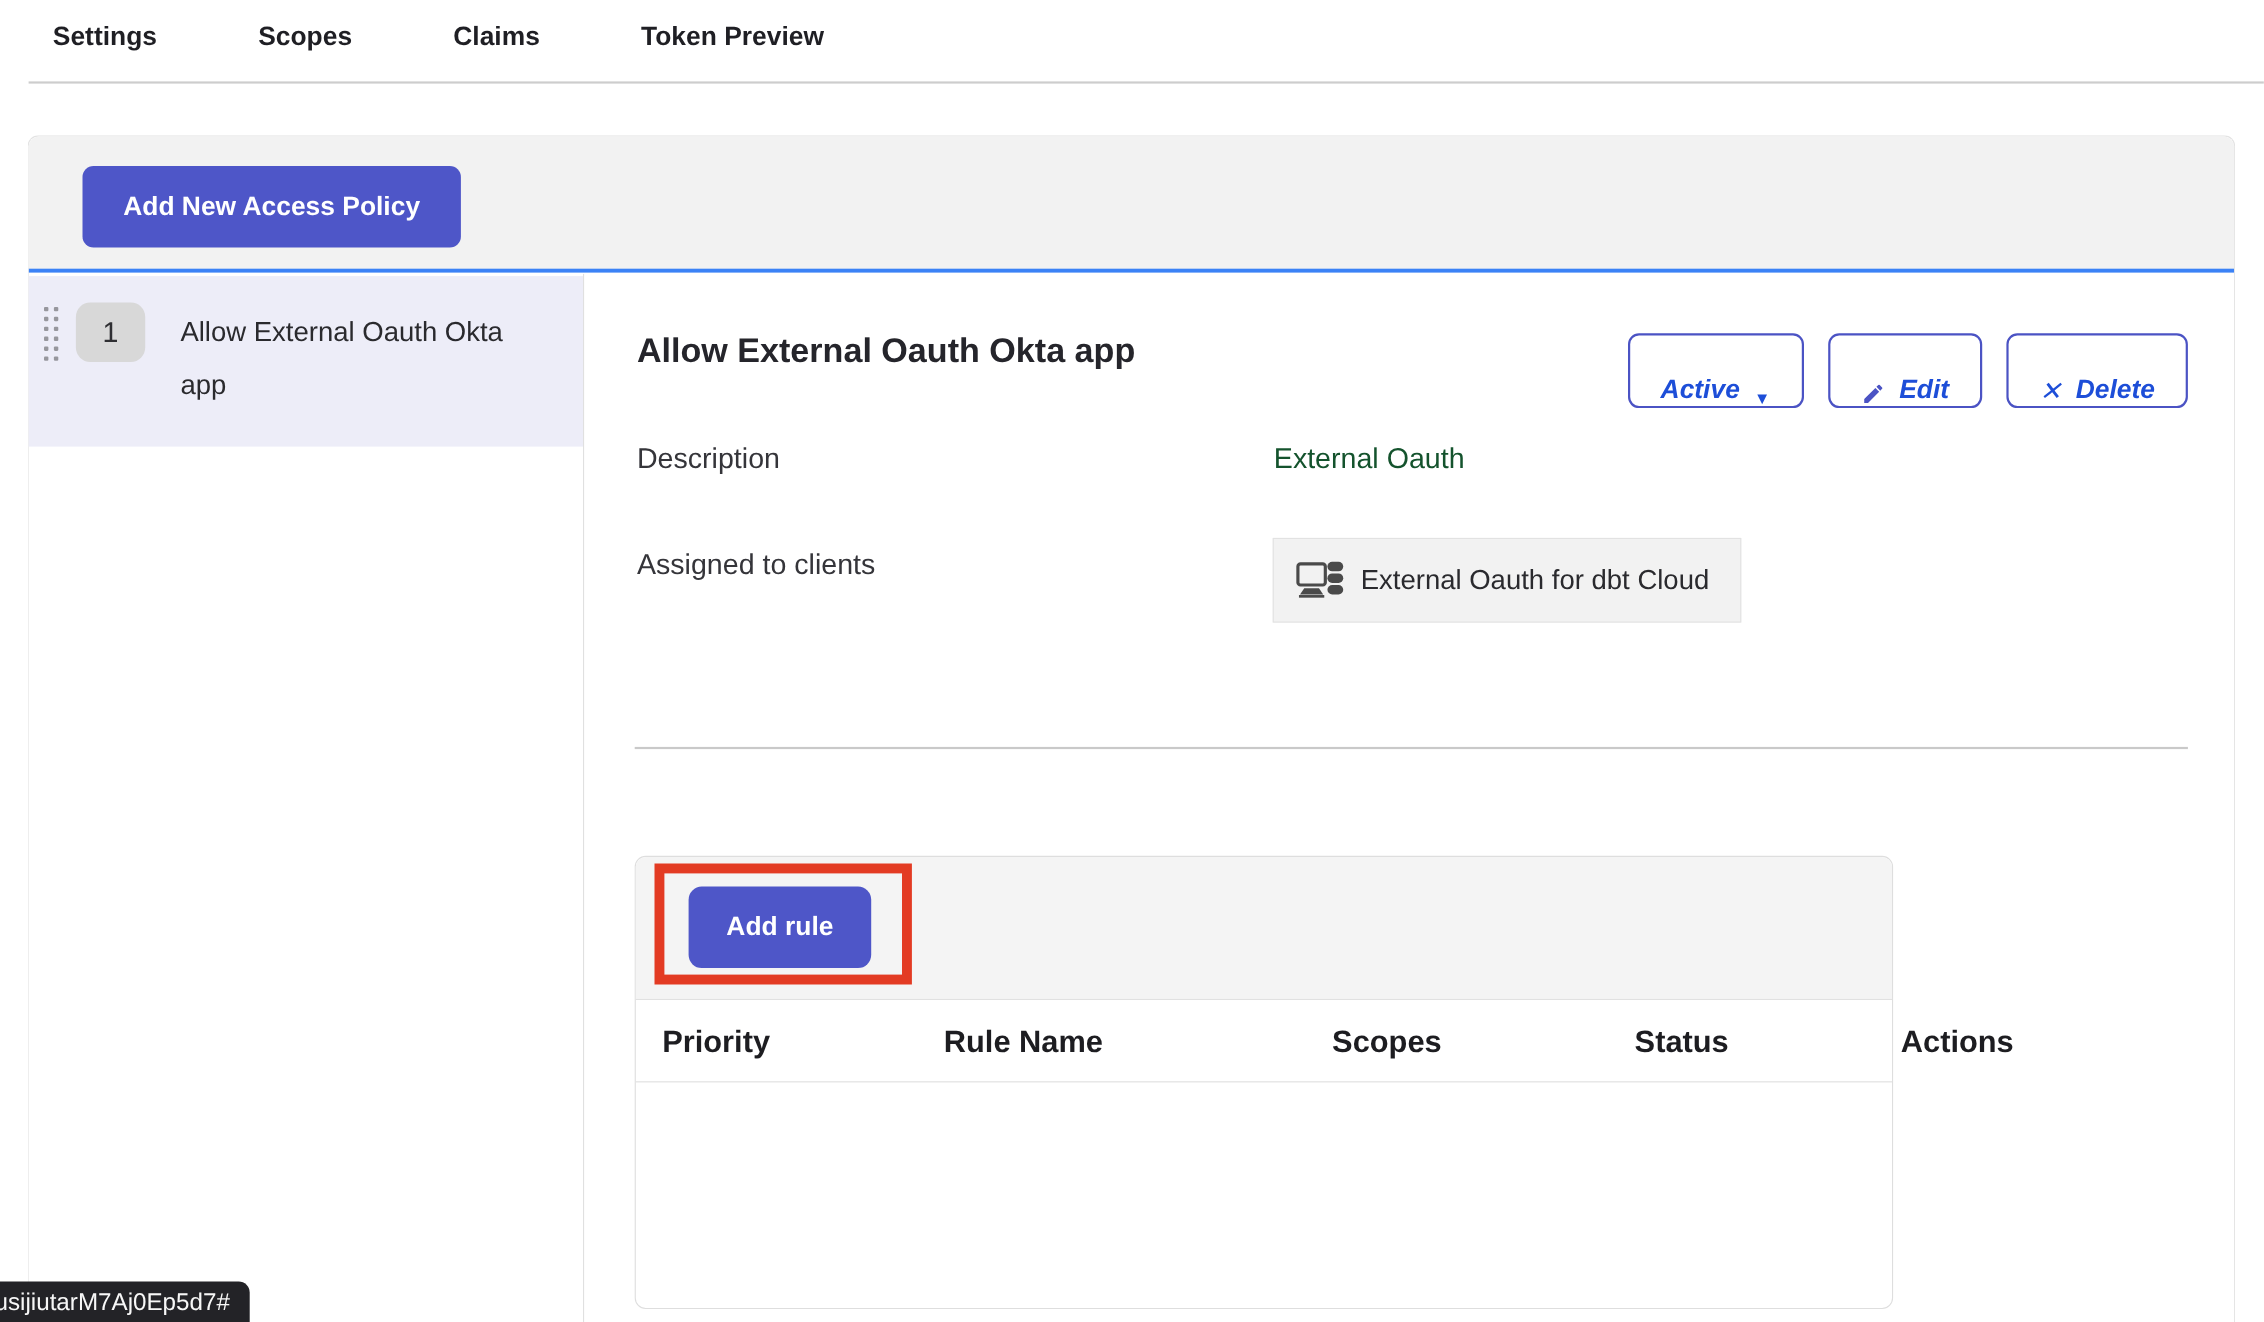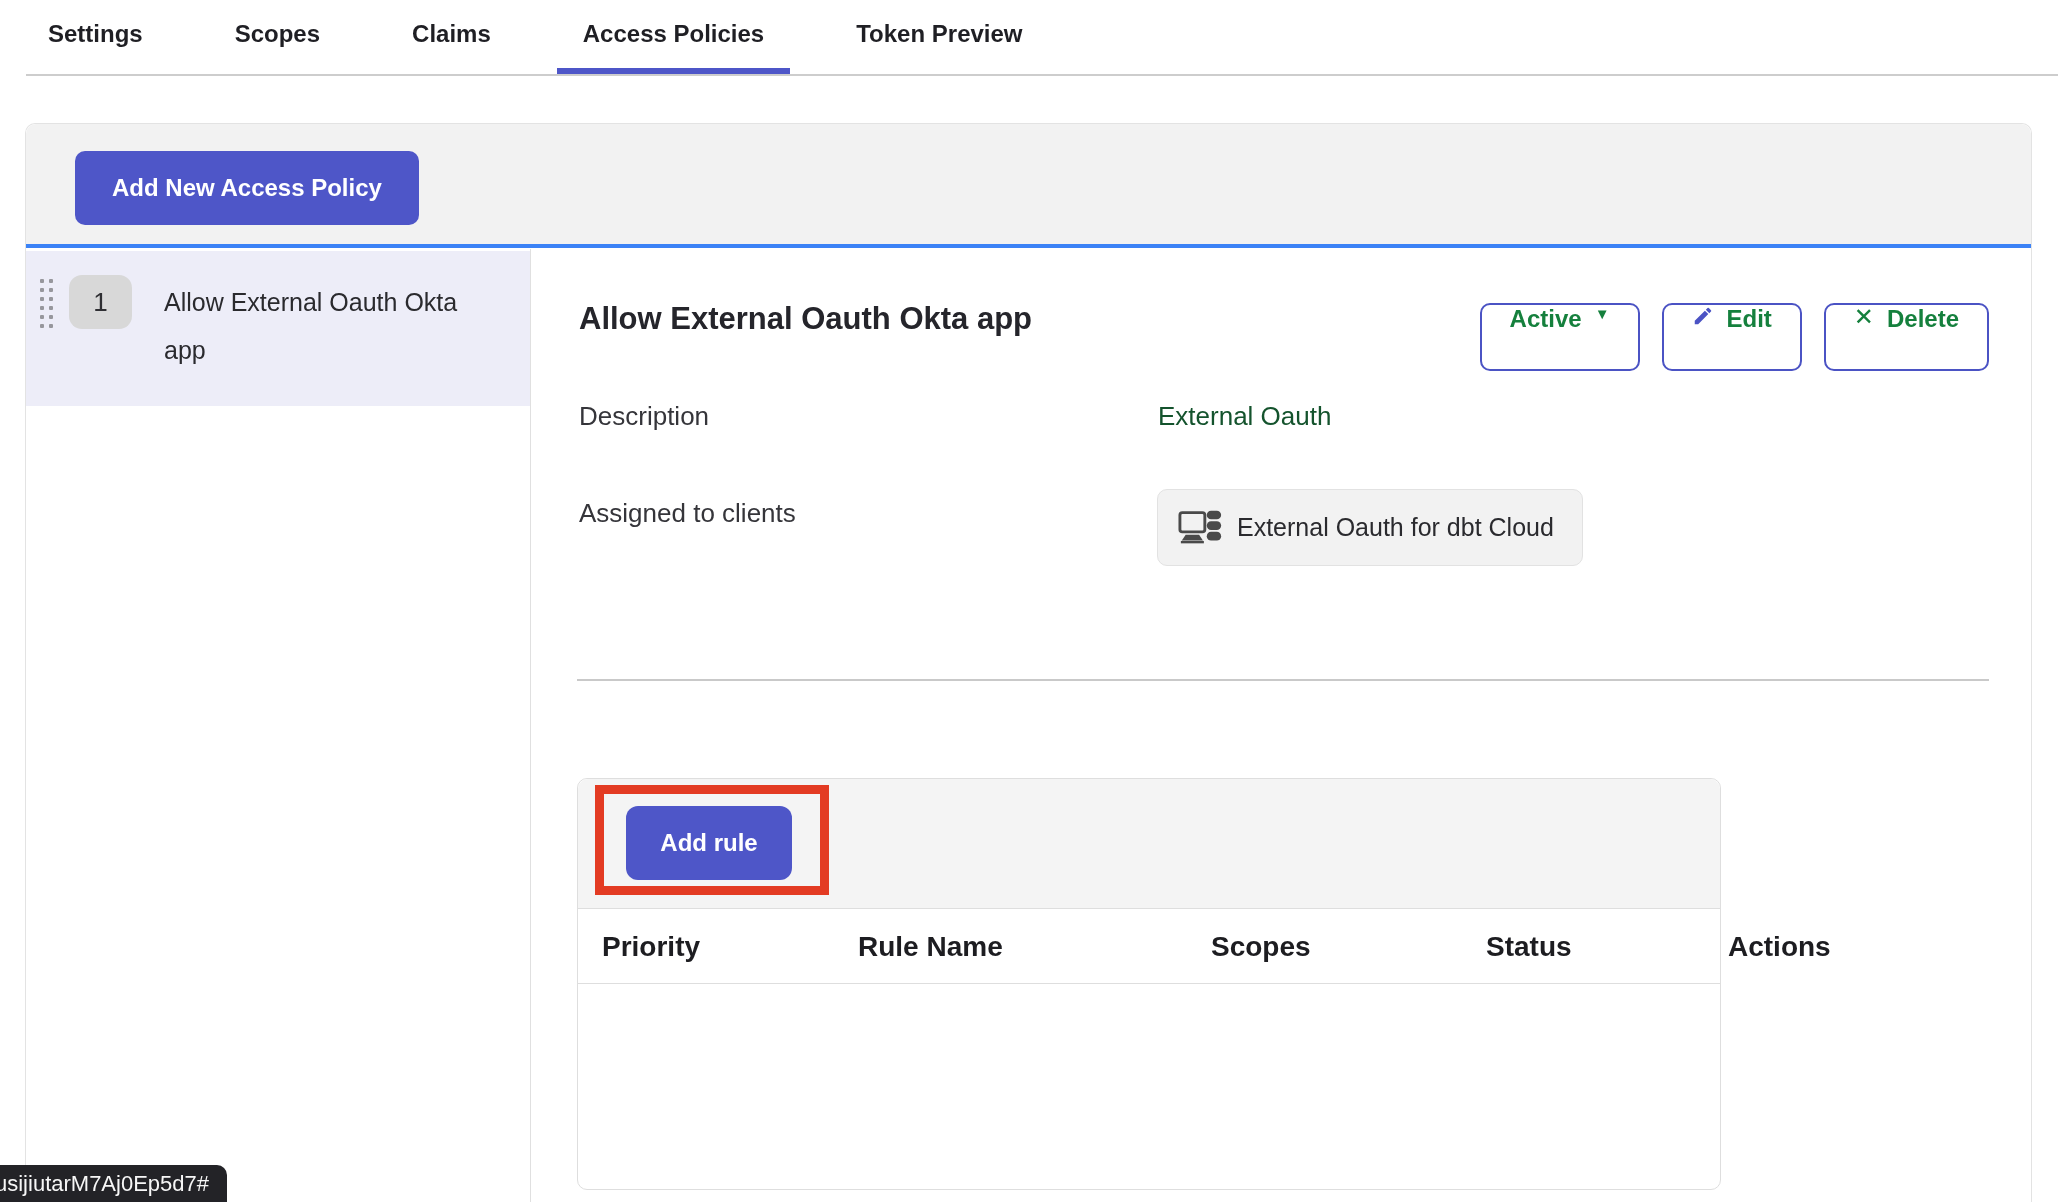--- a/index.html
+++ b/index.html
@@ -58,36 +58,36 @@
     font-size: 26px; color: #2f2f33;
   }
   .policy-name { position: absolute; left: 138px; top: 27px; width: 310px; font-size: 25px; line-height: 48px; color: #2a2a2e; }
 
   
   .main { flex: 1; position: relative; }
   .detail-title { position: absolute; left: 48px; top: 52px; font-size: 31px; font-weight: 700; color: #25252b; }
   .actions { position: absolute; right: 42px; top: 54px; display: flex; gap: 22px; }
   .btn-outline {
     height: 68px; border: 2px solid #4b53c4; border-radius: 10px; background: #fff;
-    color: #15803d; font-weight: 700; font-size: 24px;
-    display: flex; align-items: flex-start; padding: 0 28px; gap: 13px;
-    cursor: pointer; font-family: inherit; white-space: nowrap;
+    color: #1d4ed8; font-weight: 700; font-size: 24px;
+    display: flex; align-items: flex-end; padding: 0 28px; gap: 13px;
+    cursor: pointer; font-family: inherit; white-space: nowrap; font-style: italic;
   }
   .caret-icon { font-size: 15px; line-height: 1; transform: translateY(1px); }
   .close-icon { font-size: 24px; font-weight: 400; line-height: 1; }
   .pencil-icon svg { display: block; }
 
   .field-label { position: absolute; font-size: 26px; color: #35353a; }
   .field-value { position: absolute; font-size: 26px; color: #14532d; text-align: right; }
   .lbl-desc  { left: 48px;  top: 152px; }
   .val-desc  { left: 627px; top: 152px; }
   .lbl-asgn  { left: 48px;  top: 249px; }
   .client-chip {
     position: absolute; left: 626px; top: 240px; height: 77px;
-    background: #f2f2f2; border: 1px solid #e2e2e2; border-radius: 10px;
+    background: #f2f2f2; border: 1px solid #e2e2e2; border-radius: 0;
     display: flex; align-items: center; gap: 13px; padding: 0 28px 0 20px;
     font-size: 25px; color: #2a2a2e; cursor: pointer;
   }
   .client-icon svg { display: block; }
 
   .divider { position: absolute; left: 46px; top: 430px; width: 1412px; height: 2px; background: #c9c9c9; }
 
   
   .rules-panel {
     position: absolute; left: 46px; top: 529px; width: 1144px; height: 412px;
@@ -129,23 +129,20 @@
   <div class="tabbar-line"></div>
   <div class="tabs">
     <div class="tab">
         <span>Settings</span>
       </div>
     <div class="tab">
         <span>Scopes</span>
       </div>
     <div class="tab">
         <span>Claims</span>
-      </div>
-    <div class="tab active">
-        <span>Access Policies</span>
       </div>
     <div class="tab">
         <span>Token Preview</span>
       </div>
   </div>
 </div>
 
 <div class="container">
 
   <div class="panel-header">

